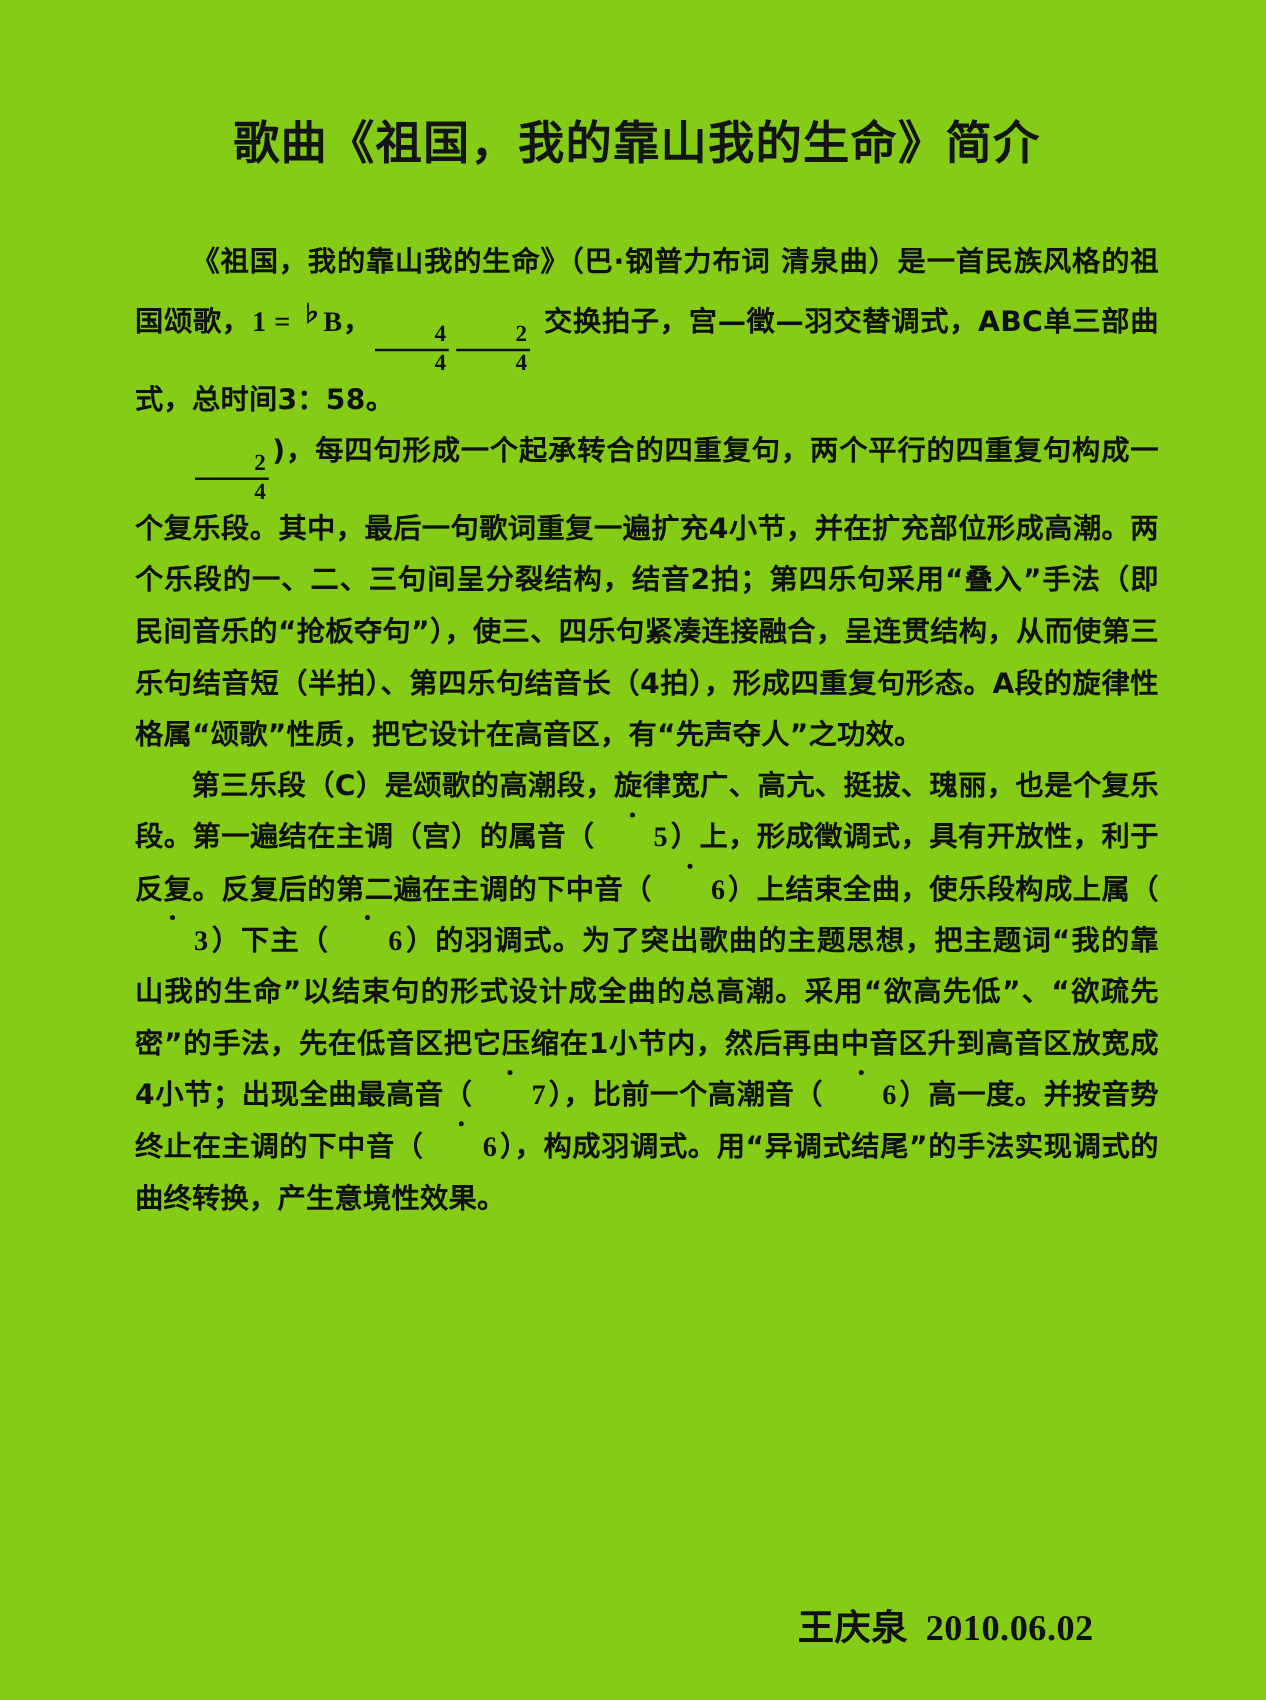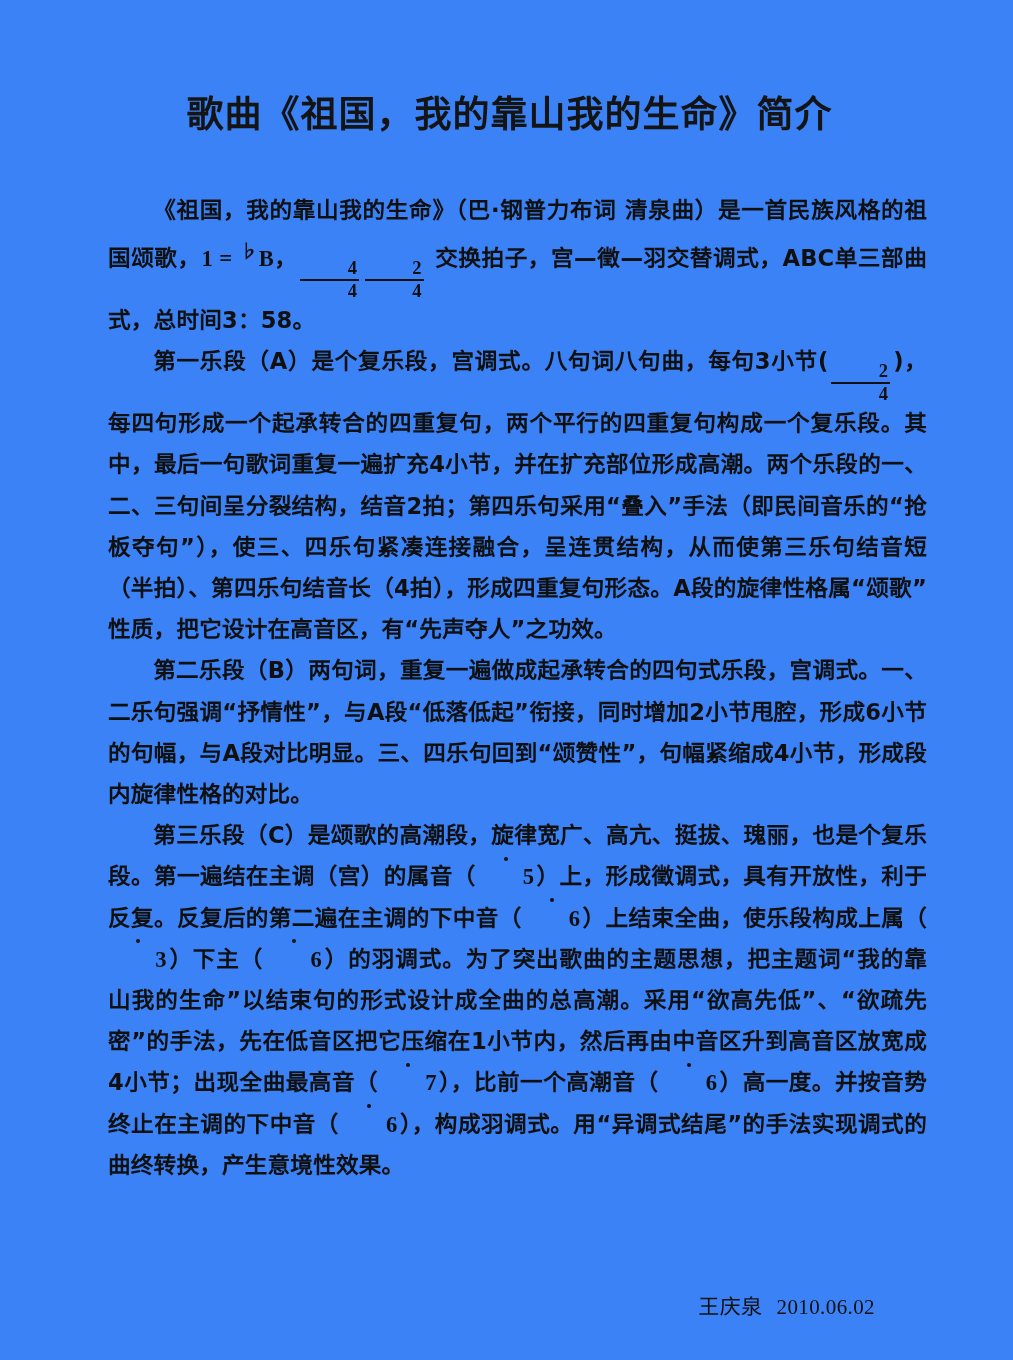--- a/index.html
+++ b/index.html
@@ -15,21 +15,21 @@
     color: #0e0e0e;
     overflow: hidden;
     position: relative;
   }
 
   .page {
     box-sizing: border-box;
     width: 1013px;
     height: 1360px;
     padding: 92px 86px 40px 92px;
-    background: #3b82f6;
+    background: #84cc16;
     display: flex;
     flex-direction: column;
   }
 
   
   .doc-title {
     font-family: "DejaVu Sans", "Liberation Sans", sans-serif;
     font-weight: 700;
     font-size: 37px;
     line-height: 1.25;
@@ -120,22 +120,22 @@
     font-weight: 700;
     padding: 0 1px;
   }
 
   
   .signature {
     margin-top: auto;
     padding-right: 52px;
     text-align: right;
     font-family: "DejaVu Sans", "Liberation Sans", sans-serif;
-    font-weight: 400;
-    font-size: 21px;
+    font-weight: 700;
+    font-size: 29px;
     color: #101010;
     letter-spacing: 0.4px;
     white-space: nowrap;
   }
   .signature .sig-name { margin-right: 14px; }
   .signature .sig-date { font-family: "Liberation Serif", serif; }
 </style>
 </head>
 <body>
 
@@ -146,26 +146,25 @@
   <div class="body-copy">
 
     <p class="para"><span class="run">《祖国，我的靠山我的生命》（巴·钢普力布词 清泉曲）是一首民族风格的祖国颂歌，</span><span class="flat-key"><span class="num-lat">1 = </span><span class="flat">♭</span><span>B</span></span><span class="run">，</span><span class="frac">
           <span class="num">4</span>
           <span class="den">4</span>
         </span><span class="frac">
           <span class="num">2</span>
           <span class="den">4</span>
         </span><span class="run"> 交换拍子，宫—徵—羽交替调式，ABC单三部曲式，总时间3：58。</span></p>
 
-    <p class="para"><span class="run">第一乐段（A）是个复乐段，宫调式。八句词八句曲，每句3小节(</span><span class="frac">
+    <p class="para"><span class="frac">
           <span class="num">2</span>
           <span class="den">4</span>
         </span><span class="run">)，每四句形成一个起承转合的四重复句，两个平行的四重复句构成一个复乐段。其中，最后一句歌词重复一遍扩充4小节，并在扩充部位形成高潮。两个乐段的一、二、三句间呈分裂结构，结音2拍；第四乐句采用“叠入”手法（即民间音乐的“抢板夺句”），使三、四乐句紧凑连接融合，呈连贯结构，从而使第三乐句结音短（半拍）、第四乐句结音长（4拍），形成四重复句形态。A段的旋律性格属“颂歌”性质，把它设计在高音区，有“先声夺人”之功效。</span></p>
 
-    <p class="para"><span class="run">第二乐段（B）两句词，重复一遍做成起承转合的四句式乐段，宫调式。一、二乐句强调“抒情性”，与A段“低落低起”衔接，同时增加2小节甩腔，形成6小节的句幅，与A段对比明显。三、四乐句回到“颂赞性”，句幅紧缩成4小节，形成段内旋律性格的对比。</span></p>
 
     <p class="para"><span class="run">第三乐段（C）是颂歌的高潮段，旋律宽广、高亢、挺拔、瑰丽，也是个复乐段。第一遍结在主调（宫）的属音（</span><span class="jp">5</span><span class="run">）上，形成徵调式，具有开放性，利于反复。反复后的第二遍在主调的下中音（</span><span class="jp">6</span><span class="run">）上结束全曲，使乐段构成上属（</span><span class="jp">3</span><span class="run">）下主（</span><span class="jp">6</span><span class="run">）的羽调式。为了突出歌曲的主题思想，把主题词“我的靠山我的生命”以结束句的形式设计成全曲的总高潮。采用“欲高先低”、“欲疏先密”的手法，先在低音区把它压缩在1小节内，然后再由中音区升到高音区放宽成4小节；出现全曲最高音（</span><span class="jp">7</span><span class="run">），比前一个高潮音（</span><span class="jp">6</span><span class="run">）高一度。并按音势终止在主调的下中音（</span><span class="jp">6</span><span class="run">），构成羽调式。用“异调式结尾”的手法实现调式的曲终转换，产生意境性效果。</span></p>
 
   </div>
 
   <div class="signature"><span class="sig-name">王庆泉</span><span class="sig-date">2010.06.02</span></div>
 
 </div>
 
 </body></html>

